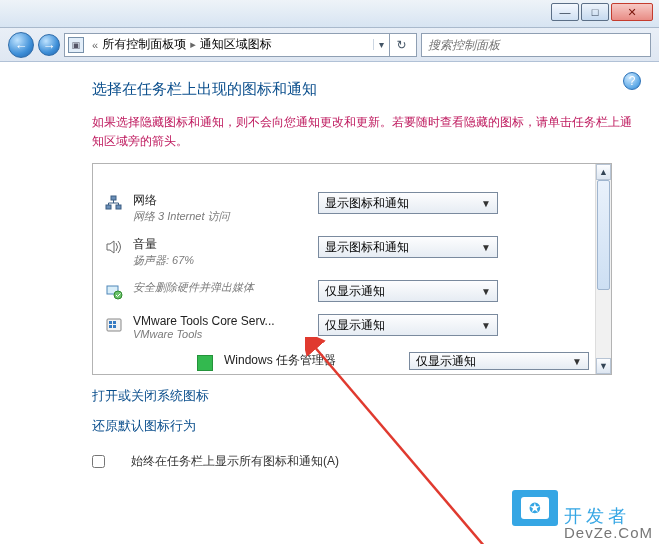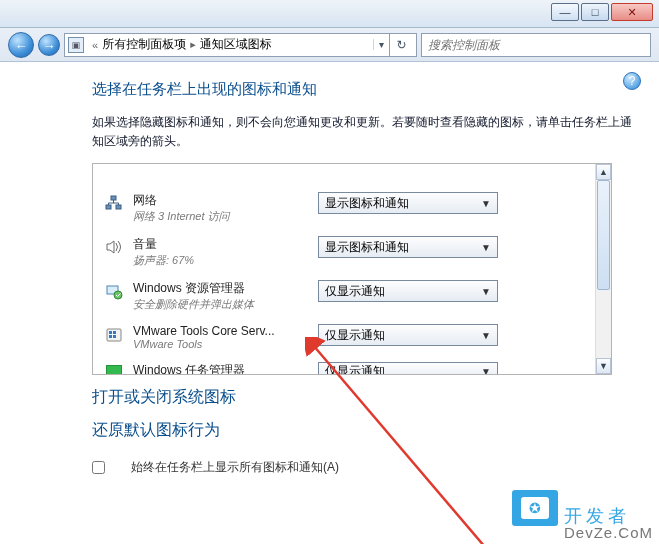--- a/index.html
+++ b/index.html
@@ -20,40 +20,40 @@
   .addr-sep { color:#666; padding:0 4px; font-size:11px; }
   .addr-refresh { width:24px; height:24px; border-left:1px solid #8f9fb3; display:flex;align-items:center;justify-content:center; color:#456; font-size:12px; }
   .addr-drop { width:16px; text-align:center; color:#456; font-size:10px; border-left:1px solid #ccd6e2;}
   .searchbox { width:230px; height:24px; border:1px solid #8f9fb3; background:#fff; font-size:12px; color:#888; padding:0 6px; display:flex; align-items:center; }
   .searchbox input { border:none; outline:none; width:100%; font-size:12px; color:#be185d; font-style:italic; background:transparent; }
 
   
   .content { position:relative; padding: 18px 22px 10px 92px; height: calc(544px - 28px - 34px); background:#fff; }
   .help-icon { position:absolute; right:18px; top:10px; width:18px; height:18px; border-radius:50%; background:radial-gradient(circle at 35% 30%, #cfeaff,#5aa7e6 70%, #2c71b7); color:#fff; font-size:12px; display:flex; align-items:center; justify-content:center; border:1px solid #2c71b7; cursor:pointer;}
   .page-title { color:#0a4e8c; font-size:15px; margin-bottom:14px; }
-  .page-desc { font-size:12px; color:#0f172a; line-height:1.6; margin-bottom:12px; max-width:540px; }
+  .page-desc { font-size:12px; color:#be185d; line-height:1.6; margin-bottom:12px; max-width:540px; }
 
   
   .listbox { width: 520px; height: 212px; border:1px solid #b3b3b3; background:#fff; overflow:hidden; position:relative; }
   .listinner { position:absolute; left:0; right:16px; top:16px; padding: 6px 6px 0 6px; }
   .row { display:flex; align-items:flex-start; padding:6px 0 6px 4px; }
   .row-icon { width:22px; height:22px; margin-right:8px; flex-shrink:0; display:flex; align-items:center; justify-content:center; font-size:13px; color:#555; }
   .row-icon.network svg, .row-icon svg { width:18px; height:18px; }
   .row-text { width: 185px; font-size:12px; color:#222; }
   .row-sub { font-size:11px; color:#7a7a7a; font-style:italic; }
   .row-select { width: 180px; }
   .combo { height:22px; border:1px solid #7a8a9e; background:linear-gradient(#fdfdfe,#e6ecf3); font-size:12px; display:flex; align-items:center; padding:0 6px; justify-content:space-between; cursor:pointer; }
   .combo .arrow { font-size:10px; color:#333; }
   .scrollbar { position:absolute; right:0; top:0; bottom:0; width:16px; background:#f1f1f1; border-left:1px solid #ddd; }
   .sb-btn { height:16px; background:linear-gradient(#fcfdff,#dde6f1); border:1px solid #b7c4d4; display:flex; align-items:center; justify-content:center; font-size:9px; color:#345; cursor:pointer;}
   .sb-track { position:absolute; top:16px; bottom:16px; left:0; right:0; }
   .sb-thumb { position:absolute; left:1px; right:1px; top:0; height:110px; background:linear-gradient(#e9f1fb,#cddff3); border:1px solid #9fb5cf; border-radius:2px; cursor:pointer;}
   .sb-down { position:absolute; bottom:0; left:0; right:0; }
 
-  .link { color:#0a4e8c; font-size:16px; margin-top:12px; cursor:pointer; display:inline-block; }
+  .link { color:#0a4e8c; font-size:13px; margin-top:12px; cursor:pointer; display:inline-block; }
   .checkrow { margin-top:18px; font-size:12px; color:#333; display:flex; align-items:center;gap:20px; }
   .checkrow input { margin-right:6px; width:13px; height:13px; }
 
   .green-sq { width:16px; height:16px; background:#33b94f; border:1px solid #24933a; }
 
   
   .arrow-annot { position:absolute; pointer-events:none; left:305px; top:275px; }
 
   
   .watermark { position:absolute; right:6px; bottom:4px; display:flex; align-items:center; gap:6px; }
@@ -141,21 +141,20 @@
 
       <div class="row">
         <div class="row-icon">
           <svg viewBox="0 0 18 18">
               <rect x="2" y="4" width="11" height="8" fill="#d9eef9" stroke="#4f86b8"></rect>
               <circle cx="13" cy="13" r="4" fill="#6bc36b" stroke="#2e8a2e"></circle>
               <path d="M11 13 l1.5 1.5 l3 -3" stroke="#fff" fill="none"></path>
             </svg>
         </div>
         <div class="row-text">
-          <div>Windows 资源管理器</div>
           <div class="row-sub">安全删除硬件并弹出媒体</div>
         </div>
         <div class="row-select">
           <div class="combo">
             <span>仅显示通知</span>
             <span class="arrow">▼</span>
           </div>
         </div>
       </div>
 
@@ -174,21 +173,21 @@
           <div class="row-sub">VMware Tools</div>
         </div>
         <div class="row-select">
           <div class="combo">
             <span>仅显示通知</span>
             <span class="arrow">▼</span>
           </div>
         </div>
       </div>
 
-      <div class="row" style="padding-bottom:0;">
+      <div class="row" style="padding-bottom:0;justify-content:flex-end;">
         <div class="row-icon">
             <div class="green-sq"></div>
           </div>
         <div class="row-text">
           <div>Windows 任务管理器</div>
         </div>
         <div class="row-select">
           <div class="combo" style="height:18px; overflow:hidden;">
             <span>仅显示通知</span>
             <span class="arrow">▼</span>

